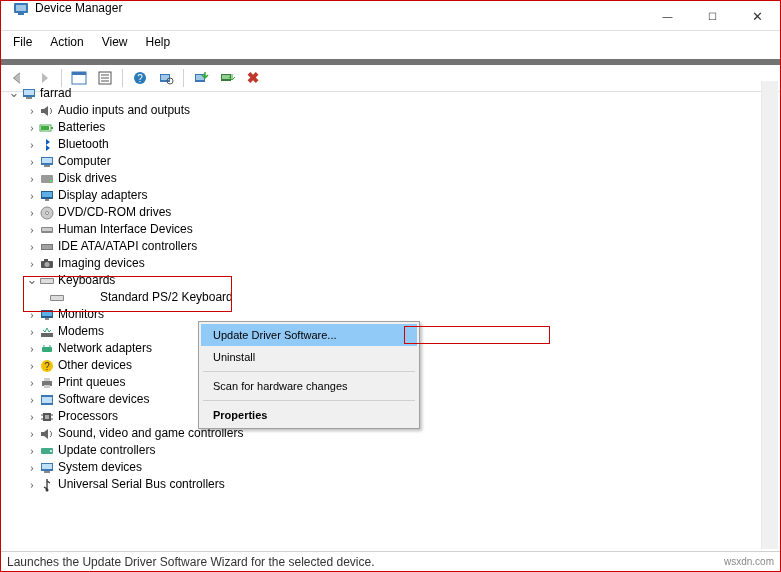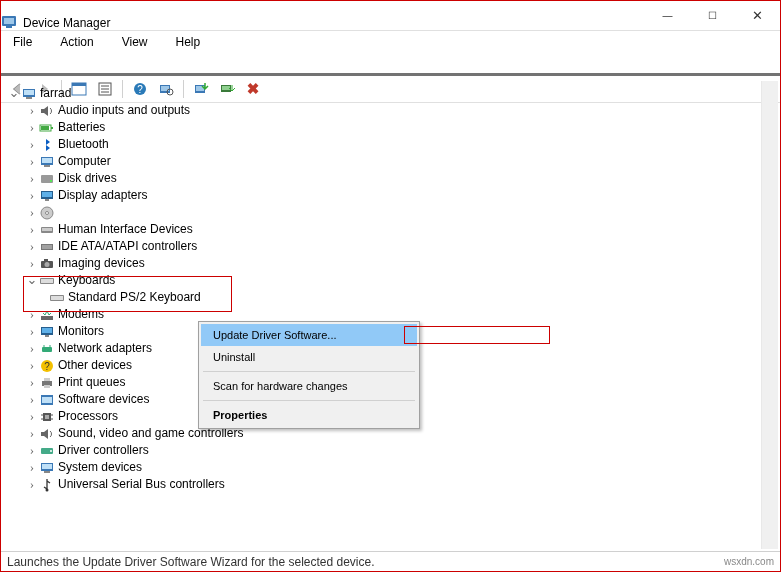--- a/index.html
+++ b/index.html
@@ -9,39 +9,39 @@
     font-size: 12px;
     background: #fff;
     width: 781px;
     height: 572px;
     overflow: hidden;
     position: relative;
     border: 1px solid #c00;
   }
   .titlebar {
     display: flex;
-    align-items: flex-end;
+    align-items: flex-start;
     height: 30px;
-    padding-left: 0;
+    padding-left: 12px;
     background: #fff;
     border-bottom: 1px solid #e0e0e0;
   }
   .titlebar .title-icon { width: 16px; height: 16px; margin-right: 6px; fill:#2a64a8;}
   .titlebar .title { flex: 1; font-size: 12px; }
   .titlebar .winbtn {
     width: 45px; height: 30px; display:flex; align-items:center; justify-content:center;
     font-family: "Segoe UI Symbol", sans-serif; font-size: 10px; color:#333;
   }
   .titlebar .winbtn.close { font-size: 13px; }
   .menubar {
     display: flex;
-    gap: 24px;
-    padding: 2px 8px 22px 10px;
+    gap: 14px;
+    padding: 2px 8px 8px 10px;
     font-size: 12px;
-    border-bottom: 3px solid #737373;
+    border-bottom: 6px solid #737373;
   }
   .menubar span { padding: 2px 2px; }
   .toolbar {
     display: flex;
     align-items: center;
     gap: 4px;
     padding: 3px 6px;
     border-bottom: 1px solid #e0e0e0;
     height: 27px;
   }
@@ -68,21 +68,21 @@
   }
   .node .arrow {
     width: 14px; text-align:center; color:#6a6a6a; font-size:10px;
     font-family: "Segoe UI Symbol"; transform: translateY(-1px);
   }
   .node .arrow.open::before { content: "⌄"; font-size:13px; }
   .node .arrow.closed::before { content: "›"; font-size:13px; }
   .node .dev-icon { width:16px; height:16px; margin: 0 3px 0 0; flex:none;}
   .node.root { padding-left: 4px; }
   .node.cat  { padding-left: 22px; }
-  .node.item { padding-left: 46px; }
+  .node.item { padding-left: 46px; gap: 32px; }
   .node .label {}
   .highlight1 {
     position:absolute;
     left: 20px; top: 195px;
     width: 209px; height: 36px;
     border: 1px solid #c00;
     pointer-events: none;
   }
   .highlight2 {
     position:absolute;
@@ -280,20 +280,21 @@
       </svg>
       <span class="label">Display adapters</span>
     </div>
 
   <div class="node cat">
       <span class="arrow closed"></span>
       <svg class="dev-icon" viewBox="0 0 16 16">
         <circle cx="8" cy="8" r="6" fill="#ccc" stroke="#888"></circle>
         <circle cx="8" cy="8" r="1.5" fill="#fff" stroke="#888"></circle>
       </svg>
+      <span class="label">DVD/CD-ROM drives</span>
     </div>
 
   <div class="node cat">
       <span class="arrow closed"></span>
       <svg class="dev-icon" viewBox="0 0 16 16">
         <rect x="2" y="5" width="12" height="6" rx="1" fill="#888"></rect>
         <rect x="3" y="6" width="10" height="3" fill="#ccc"></rect>
       </svg>
       <span class="label">Human Interface Devices</span>
     </div>
@@ -332,34 +333,34 @@
         <rect x="1" y="5" width="14" height="6" fill="#888" rx="1"></rect>
         <rect x="2" y="6" width="12" height="4" fill="#ddd"></rect>
       </svg>
       <span class="label">Standard PS/2 Keyboard</span>
     </div>
 
 
   <div class="node cat">
       <span class="arrow closed"></span>
       <svg class="dev-icon" viewBox="0 0 16 16">
-        <rect x="2" y="9" width="12" height="4" fill="#666"></rect>
-        <path d="M4 6l2 2 2-4 2 4 2-2" stroke="#3a7" fill="none"></path>
-      </svg>
-      <span class="label">Modems</span>
-    </div>
-
-  <div class="node cat">
-      <span class="arrow closed"></span>
-      <svg class="dev-icon" viewBox="0 0 16 16">
         <rect x="2" y="3" width="12" height="8" fill="#265e8e"></rect>
         <rect x="3" y="4" width="10" height="5" fill="#5fb0e8"></rect>
         <rect x="6" y="11" width="4" height="2" fill="#888"></rect>
       </svg>
       <span class="label">Monitors</span>
+    </div>
+
+  <div class="node cat">
+      <span class="arrow closed"></span>
+      <svg class="dev-icon" viewBox="0 0 16 16">
+        <rect x="2" y="9" width="12" height="4" fill="#666"></rect>
+        <path d="M4 6l2 2 2-4 2 4 2-2" stroke="#3a7" fill="none"></path>
+      </svg>
+      <span class="label">Modems</span>
     </div>
 
   <div class="node cat">
       <span class="arrow closed"></span>
       <svg class="dev-icon" viewBox="0 0 16 16">
         <rect x="3" y="6" width="10" height="5" fill="#3a7" rx="1"></rect>
         <line x1="5" y1="4" x2="5" y2="6" stroke="#3a7"></line>
         <line x1="11" y1="4" x2="11" y2="6" stroke="#3a7"></line>
       </svg>
       <span class="label">Network adapters</span>
@@ -414,21 +415,21 @@
       </svg>
       <span class="label">Sound, video and game controllers</span>
     </div>
 
   <div class="node cat">
       <span class="arrow closed"></span>
       <svg class="dev-icon" viewBox="0 0 16 16">
         <rect x="2" y="5" width="12" height="6" fill="#4a8" rx="1"></rect>
         <circle cx="12" cy="8" r="1" fill="#fff"></circle>
       </svg>
-      <span class="label">Driver controllers</span>
+      <span class="label">Update controllers</span>
     </div>
 
   <div class="node cat">
       <span class="arrow closed"></span>
       <svg class="dev-icon" viewBox="0 0 16 16">
         <rect x="2" y="3" width="12" height="8" fill="#3b78b5"></rect>
         <rect x="3" y="4" width="10" height="5" fill="#bfe0f7"></rect>
         <rect x="5" y="11" width="6" height="2" fill="#888"></rect>
       </svg>
       <span class="label">System devices</span>

